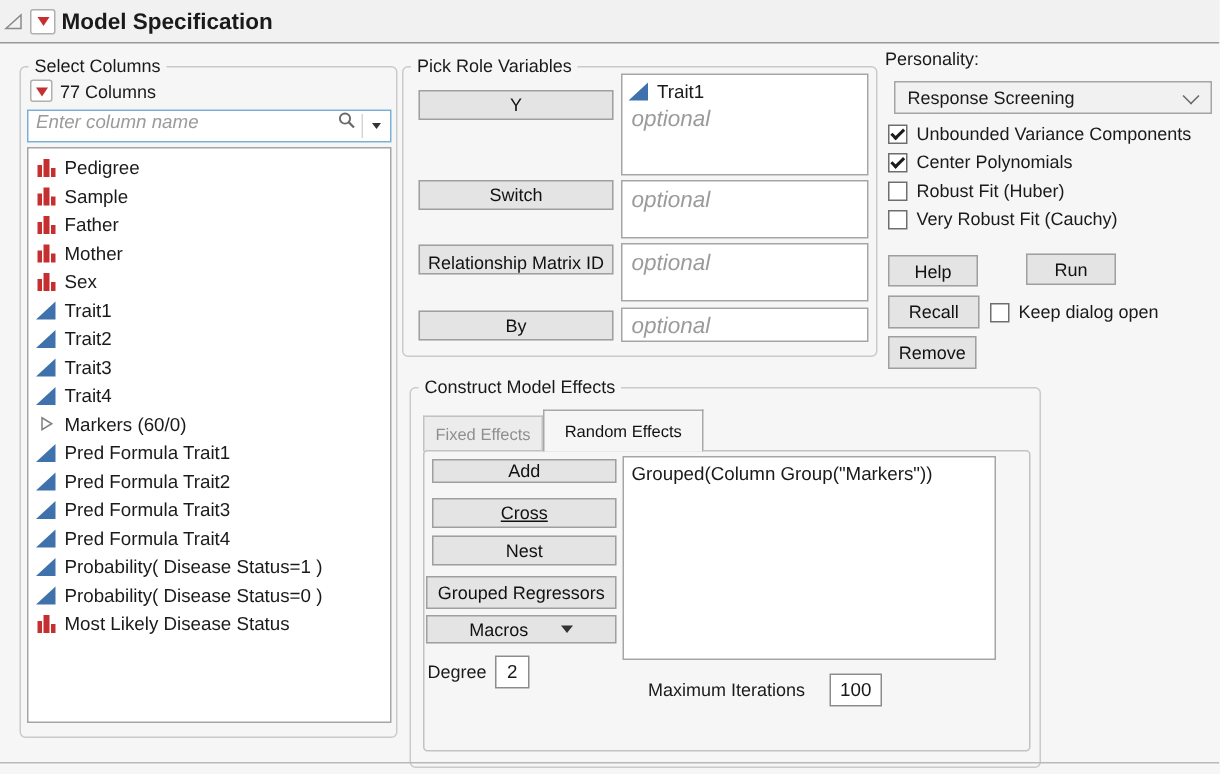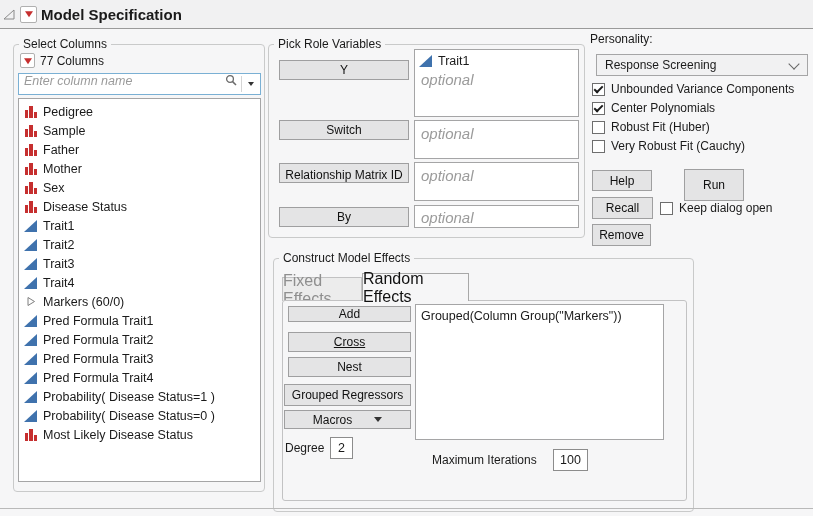--- a/index.html
+++ b/index.html
@@ -61,21 +61,21 @@
   .combo .val{flex:1;padding-left:8px;}
   .chev{width:7px;height:7px;border-right:1.5px solid #666;border-bottom:1.5px solid #666;
         transform:rotate(45deg);margin-right:9px;margin-top:-3px;flex:none;}
   .cbrow{position:absolute;display:flex;align-items:center;gap:6px;white-space:nowrap;}
   .cb{width:13px;height:13px;background:#fff;border:1px solid #6e6e6e;box-sizing:border-box;
       flex:none;}
   .cb.checked::after{content:"";display:block;width:7px;height:3px;border-left:2px solid #1c1c1c;
       border-bottom:2px solid #1c1c1c;transform:rotate(-45deg);margin:2px 0 0 1px;}
   
   .tab{position:absolute;box-sizing:border-box;display:flex;align-items:center;justify-content:center;
-       border:1px solid #c2c2c3;border-bottom:none;background:#ececec;color:#8f8f8f;font-size:16px;}
+       border:1px solid #c2c2c3;border-bottom:none;background:#ececec;color:#8f8f8f;font-size:11px;}
   .tab.active{background:#f6f6f7;color:#111;border-color:#a8a8a8;z-index:3;}
   .tabpanel{position:absolute;left:8px;top:41px;width:405px;height:201px;border:1px solid #c2c2c3;
        border-radius:3px;background:#f6f6f7;box-sizing:border-box;z-index:1;}
   .caret{width:0;height:0;border-left:4px solid transparent;border-right:4px solid transparent;
        border-top:5px solid #333;margin-left:7px;}
   .field{position:absolute;background:#fff;border:1px solid #8c8c8c;box-sizing:border-box;
        display:flex;align-items:center;justify-content:center;font-size:12.5px;}
   .plain-label{position:absolute;white-space:nowrap;}
   .bottom-rule{position:absolute;left:0;top:508px;width:813px;border-top:1px solid #b9b9b9;}
   svg{display:block;}
@@ -132,24 +132,20 @@
       </div>
       <div class="col-item">
         <span class="icon-nom"></span>
         <span>Mother</span>
       </div>
       <div class="col-item">
         <span class="icon-nom"></span>
         <span>Sex</span>
       </div>
       <div class="col-item">
-        <span class="icon-nom"></span>
-        <span>Disease Status</span>
-      </div>
-      <div class="col-item">
         <span class="icon-cont"></span>
         <span>Trait1</span>
       </div>
       <div class="col-item">
         <span class="icon-cont"></span>
         <span>Trait2</span>
       </div>
       <div class="col-item">
         <span class="icon-cont"></span>
         <span>Trait3</span>
@@ -253,21 +249,21 @@
     <span>Robust Fit (Huber)</span>
   </div>
   <div class="cbrow" style="left:592px;top:139px;">
     <span class="cb"></span>
     <span>Very Robust Fit (Cauchy)</span>
   </div>
 
   <div class="btn" style="left:592px;top:170px;width:60px;height:21px;">
     <span>Help</span>
   </div>
-  <div class="btn" style="left:684px;top:169px;width:60px;height:32px;">
+  <div class="btn" style="left:684px;top:169px;width:60px;height:21px;">
     <span>Run</span>
   </div>
   <div class="btn" style="left:592px;top:197px;width:61px;height:22px;">
     <span>Recall</span>
   </div>
   <div class="cbrow" style="left:660px;top:201px;">
     <span class="cb"></span>
     <span>Keep dialog open</span>
   </div>
   <div class="btn" style="left:592px;top:224px;width:59px;height:22px;">

